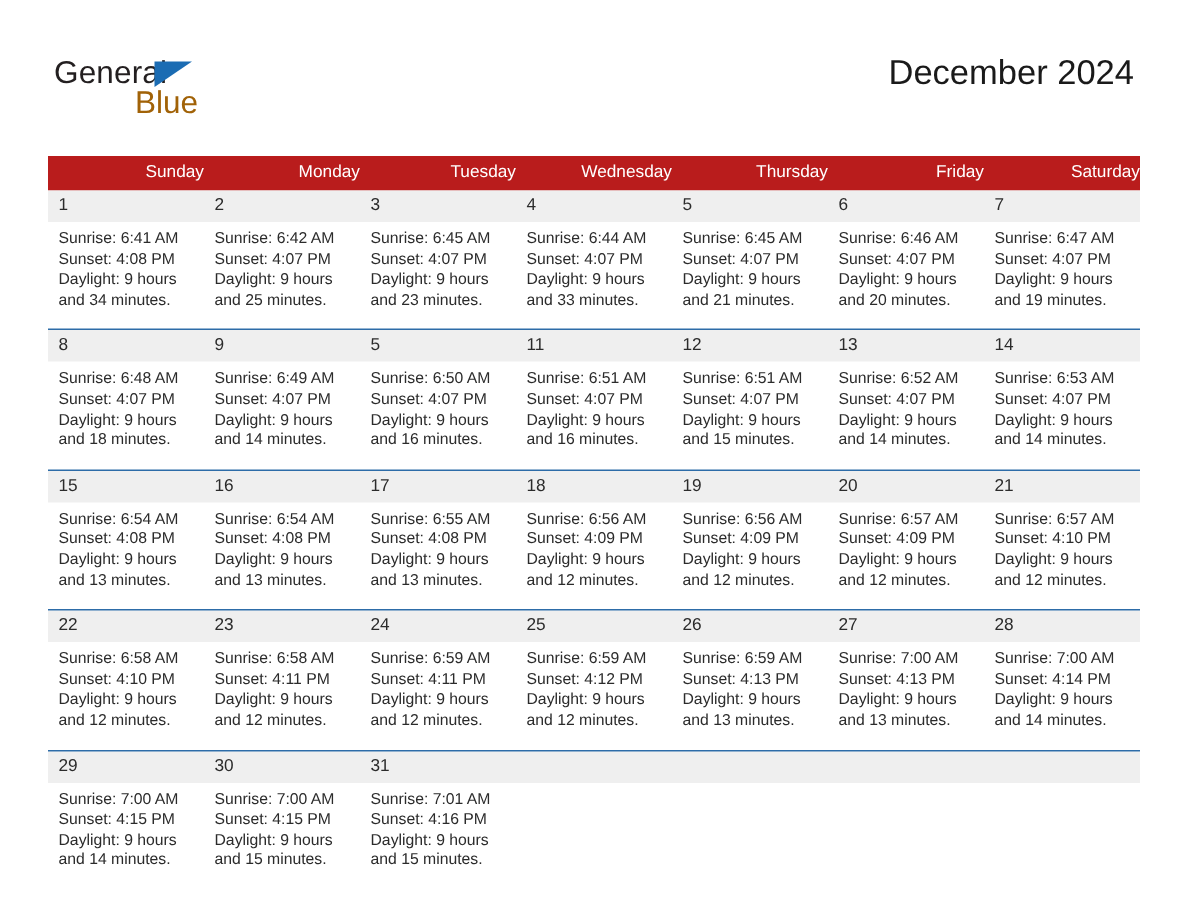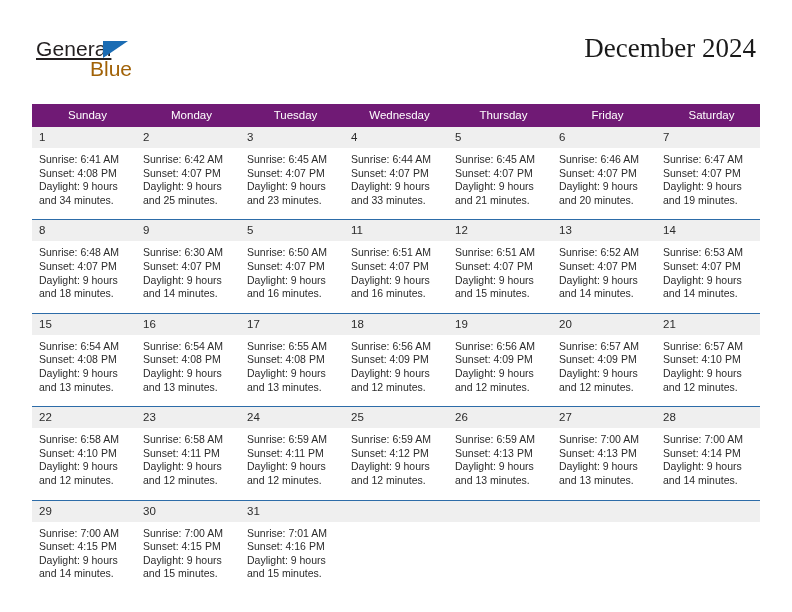--- a/index.html
+++ b/index.html
@@ -40,21 +40,20 @@
   }
   .brand-general {
     position: absolute;
     left: 0;
     top: 0;
     font-size: 21px;
     color: #231f20;
     letter-spacing: 0.1px;
     line-height: 22px;
     font-family: "Liberation Sans", sans-serif;
-    text-decoration: underline;
   }
   .brand-triangle {
     position: absolute;
     left: 67px;
     top: 3px;
     width: 0;
     height: 0;
     border-left: 25px solid #1b6cb3;
     border-bottom: 17px solid transparent;
   }
@@ -68,25 +67,25 @@
     font-family: "Liberation Sans", sans-serif;
   }
 
   .title-block {
     position: absolute;
     right: 36px;
     top: 32px;
     text-align: right;
   }
   .cal-title {
-    font-size: 27px;
+    font-size: 23px;
     color: #1a1a1a;
     line-height: 32px;
     white-space: nowrap;
-    font-family: Liberation Serif, serif;
+    font-family: Liberation Sans, sans-serif;
   }
   .cal-subtitle {
     margin-top: 8px;
     font-size: 14.5px;
     color: #1a1a1a;
     line-height: 18px;
     white-space: nowrap;
     font-family: "Liberation Sans", sans-serif;
   }
 
@@ -94,25 +93,25 @@
   .calendar {
     position: absolute;
     left: 32px;
     top: 104px;
     width: 728px;
     border-collapse: collapse;
     table-layout: fixed;
   }
 
   .calendar th {
-    background: #701a75;
+    background: #b91c1c;
     color: #ffffff;
     font-size: 11.5px;
     font-weight: normal;
-    text-align: center;
+    text-align: right;
     padding: 5px 0 6px 7px;
     height: 11px;
     font-family: "Liberation Sans", sans-serif;
   }
 
   .calendar td {
     vertical-align: top;
     padding: 0;
     width: 104px;
     border: none;
@@ -255,21 +254,21 @@
             <div class="info">
               <div>Sunrise: 6:48 AM</div>
               <div>Sunset: 4:07 PM</div>
               <div>Daylight: 9 hours</div>
               <div>and 18 minutes.</div>
             </div>
           </td>
           <td>
             <div class="daynum">9</div>
             <div class="info">
-              <div>Sunrise: 6:30 AM</div>
+              <div>Sunrise: 6:49 AM</div>
               <div>Sunset: 4:07 PM</div>
               <div>Daylight: 9 hours</div>
               <div>and 14 minutes.</div>
             </div>
           </td>
           <td>
             <div class="daynum">5</div>
             <div class="info">
               <div>Sunrise: 6:50 AM</div>
               <div>Sunset: 4:07 PM</div>

